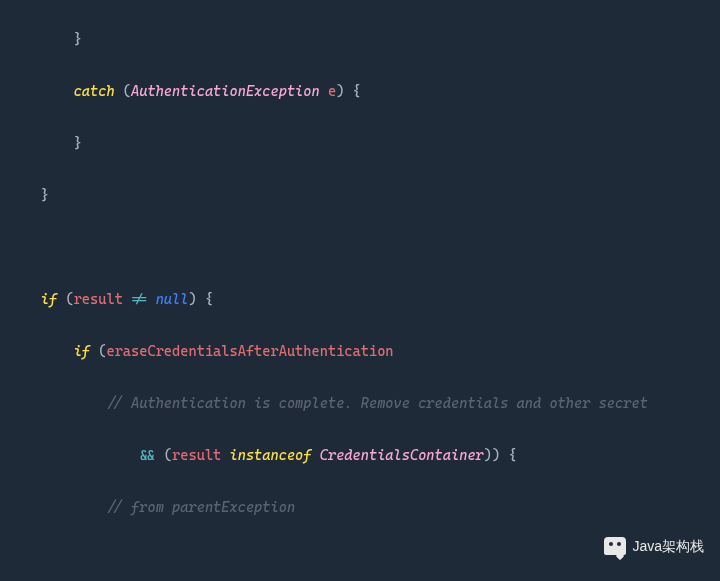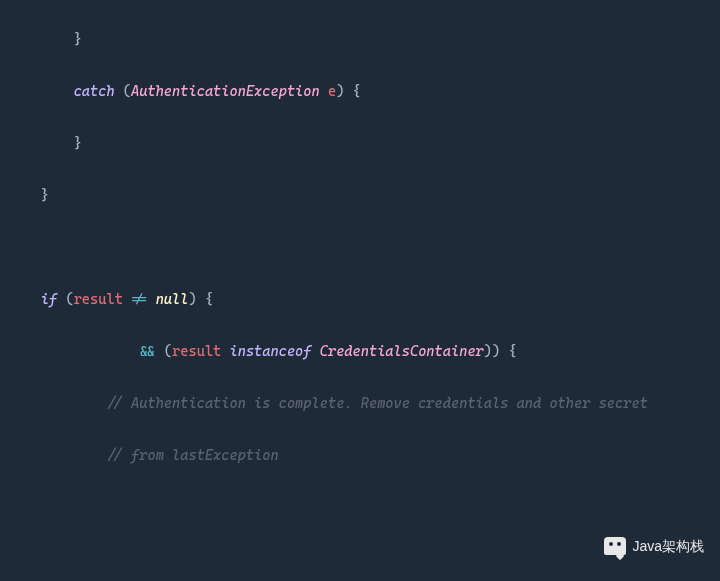--- a/index.html
+++ b/index.html
@@ -12,27 +12,27 @@
     font-size: 14px;
     line-height: 26px;
     color: #abb2bf;
   }
   .code {
     padding: 0 0 0 8px;
     white-space: pre;
     position: relative;
   }
   .line { display: block; }
-  .kw { color: #c4b5fd; font-style: italic; }
+  .kw { color: #fde047; font-style: italic; }
   .type { color: #f9a8d4; font-style: italic; }
   .ident { color: #e06c75; }
   .punct { color: #abb2bf; }
   .op { color: #56b6c2; }
   .cmt { color: #5c6370; font-style: italic; }
-  .nullkw { color: #fef9c3; font-style: italic; }
+  .nullkw { color: #3b82f6; font-style: italic; }
   .watermark {
     position: absolute;
     right: 16px;
     bottom: 22px;
     color: #e8e8e8;
     font-family: -apple-system, BlinkMacSystemFont, "Segoe UI", sans-serif;
     font-size: 14px;
     display: flex;
     align-items: center;
     gap: 6px;
@@ -66,23 +66,24 @@
 </head>
 <body>
 
 <div class="code">
 <span class="line">        <span class="punct">}</span></span>
 <span class="line">        <span class="kw">catch</span> <span class="punct">(</span><span class="type">AuthenticationException</span> <span class="ident">e</span><span class="punct">) {</span></span>
 <span class="line">        <span class="punct">}</span></span>
 <span class="line">    <span class="punct">}</span></span>
 <span class="line"> </span>
 <span class="line">    <span class="kw">if</span> <span class="punct">(</span><span class="ident">result</span> <span class="op">!=</span> <span class="nullkw">null</span><span class="punct">) {</span></span>
+<span class="line">        <span class="kw">if</span> <span class="punct">(</span><span class="ident">eraseCredentialsAfterAuthentication</span></span>
+<span class="line">            <span class="cmt">// Authentication is complete. Remove credentials and other secret</span></span>
 <span class="line">                <span class="op">&amp;&amp;</span> <span class="punct">(</span><span class="ident">result</span> <span class="kw">instanceof</span> <span class="type">CredentialsContainer</span><span class="punct">)) {</span></span>
-<span class="line">            <span class="cmt">// Authentication is complete. Remove credentials and other secret</span></span>
-<span class="line">            <span class="cmt">// from lastException</span></span>
+<span class="line">            <span class="cmt">// from parentException</span></span>
 
 
 
 
 
 
 
 
 
 

